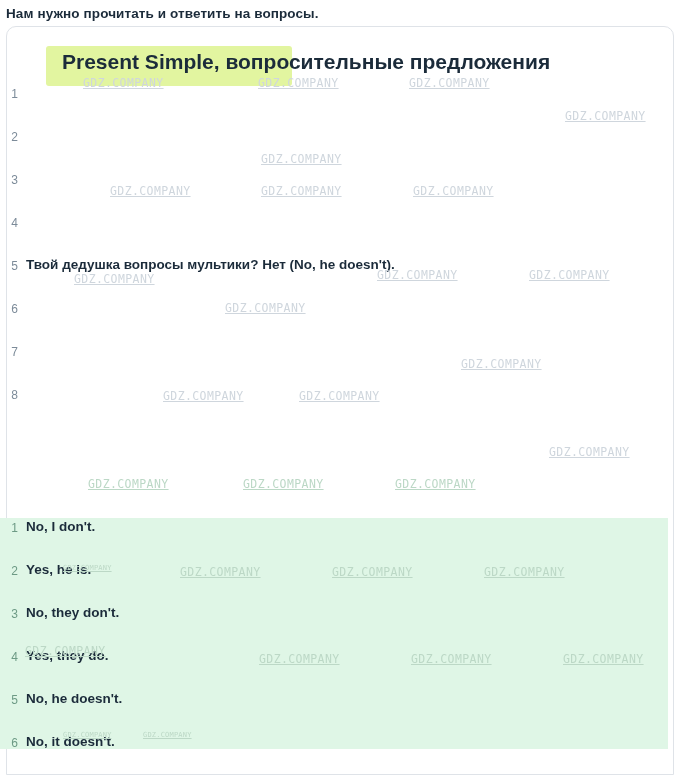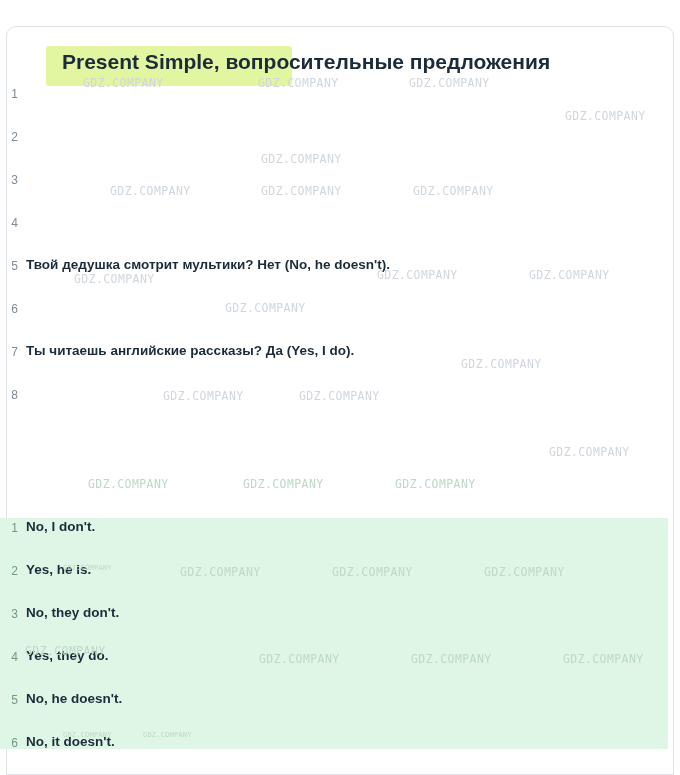--- a/index.html
+++ b/index.html
@@ -110,29 +110,31 @@
   .answers .num { color: #6d9a85; }
   .wm {
     position: absolute;
     color: #cfd6dd;
     font-family: "DejaVu Sans Mono", monospace;
     font-size: 11.5px;
     letter-spacing: 0.4px;
     white-space: nowrap;
     pointer-events: none;
     user-select: none;
+    text-decoration: underline;
   }
   .wm.sm { font-size: 7px; letter-spacing: 0.2px; }
   .wm.green { color: #bcd8c6; }
 </style>
 </head>
 <body>
 
 <div id="page">
 
+  <div class="intro">Нам нужно прочитать и ответить на вопросы.</div>
 
   <div class="card"></div>
 
   <div class="title-wrap">
     <div class="title-hl"></div>
     <div class="title-text">
       <span>Present Simple</span><span class="rest">, вопросительные предложения</span>
     </div>
   </div>
 
@@ -144,28 +146,27 @@
       <div class="num">2</div>
     </div>
     <div class="row">
       <div class="num">3</div>
     </div>
     <div class="row">
       <div class="num">4</div>
     </div>
     <div class="row">
       <div class="num">5</div>
-      <div class="qtext">Твой дедушка смотрит мультики? Нет (No, he doesn't).</div>
+      <div class="qtext">Твой дедушка вопросы мультики? Нет (No, he doesn't).</div>
     </div>
     <div class="row">
       <div class="num">6</div>
     </div>
     <div class="row">
       <div class="num">7</div>
-      <div class="qtext">Ты читаешь английские рассказы? Да (Yes, I do).</div>
     </div>
     <div class="row">
       <div class="num">8</div>
     </div>
   </div>
 
   <div class="answers">
     <div class="row">
       <div class="num">1</div>
       <div class="atext">No, I don't.</div>

